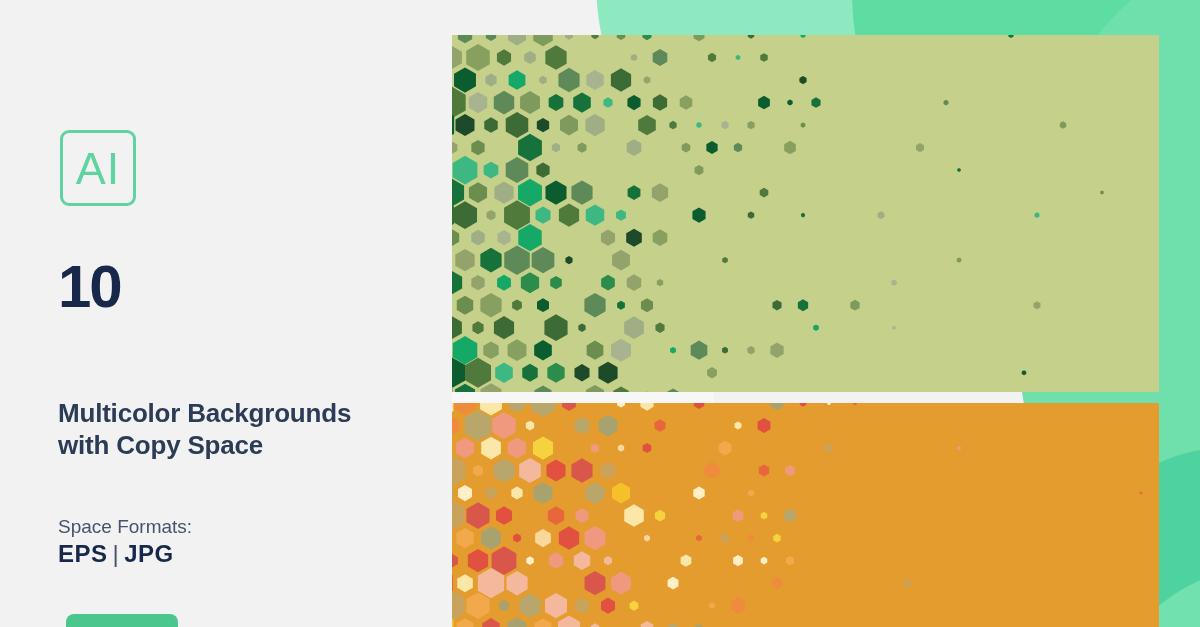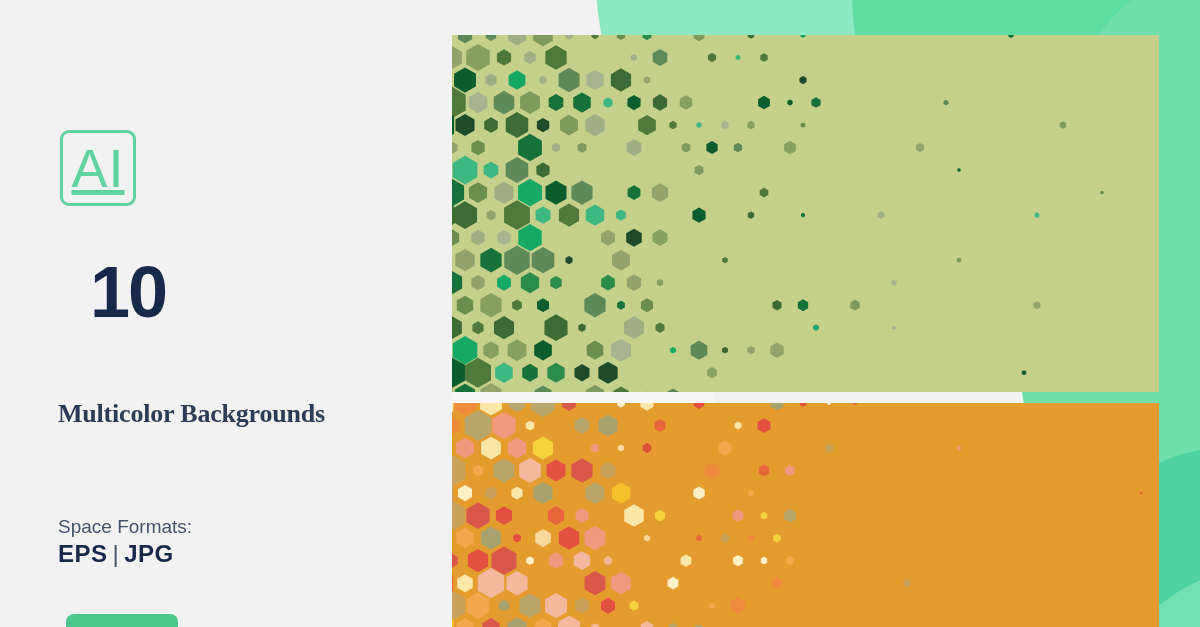--- a/index.html
+++ b/index.html
@@ -68,37 +68,35 @@
     width: 76px; height: 76px;
     border: 3px solid #5FD3A0;
     border-radius: 9px;
     box-sizing: border-box;
     display: flex;
     align-items: center;
     justify-content: center;
   }
   #ai-badge-label {
     color: #5FD3A0;
-    font-size: 54px;
+    font-size: 45px;
     font-weight: 300;
     letter-spacing: 1px;
     line-height: 1;
     font-family: "Liberation Sans", sans-serif;
-    text-decoration: underline;
   }
 
   #count {
     position: absolute;
     left: 58px; top: 258px;
-    font-size: 72px;
+    font-size: 60px;
     font-weight: bold;
     color: #17284A;
     line-height: 0.95;
     letter-spacing: -2px;
-    margin-left: 32px;
   }
 
   #title {
     position: absolute;
     left: 58px; top: 352px;
     font-size: 39px;
     font-weight: bold;
     color: #17284A;
     line-height: 1.05;
     letter-spacing: -0.5px;
@@ -107,21 +105,20 @@
 
   #subtitle {
     position: absolute;
     left: 58px; top: 398px;
     width: 380px;
     font-size: 26px;
     font-weight: 600;
     color: #2C3B56;
     line-height: 1.22;
     letter-spacing: -0.2px;
-    font-family: Liberation Serif, serif;
   }
 
   #formats-label {
     position: absolute;
     left: 58px; top: 516px;
     font-size: 19px;
     font-weight: 400;
     color: #46536B;
   }
   #formats-value {
@@ -528,20 +525,21 @@
 
     <div id="ai-badge">
       <span id="ai-badge-label">AI</span>
     </div>
 
     <div id="count">10</div>
 
 
     <div id="subtitle">
       <div>Multicolor Backgrounds</div>
+      <div>with Copy Space</div>
     </div>
 
     <div id="formats-label">Space Formats:</div>
 
     <div id="formats-value">
       <span>EPS</span><span class="sep">|</span><span>JPG</span>
     </div>
 
     <button id="cta-button"></button>
   </div>

